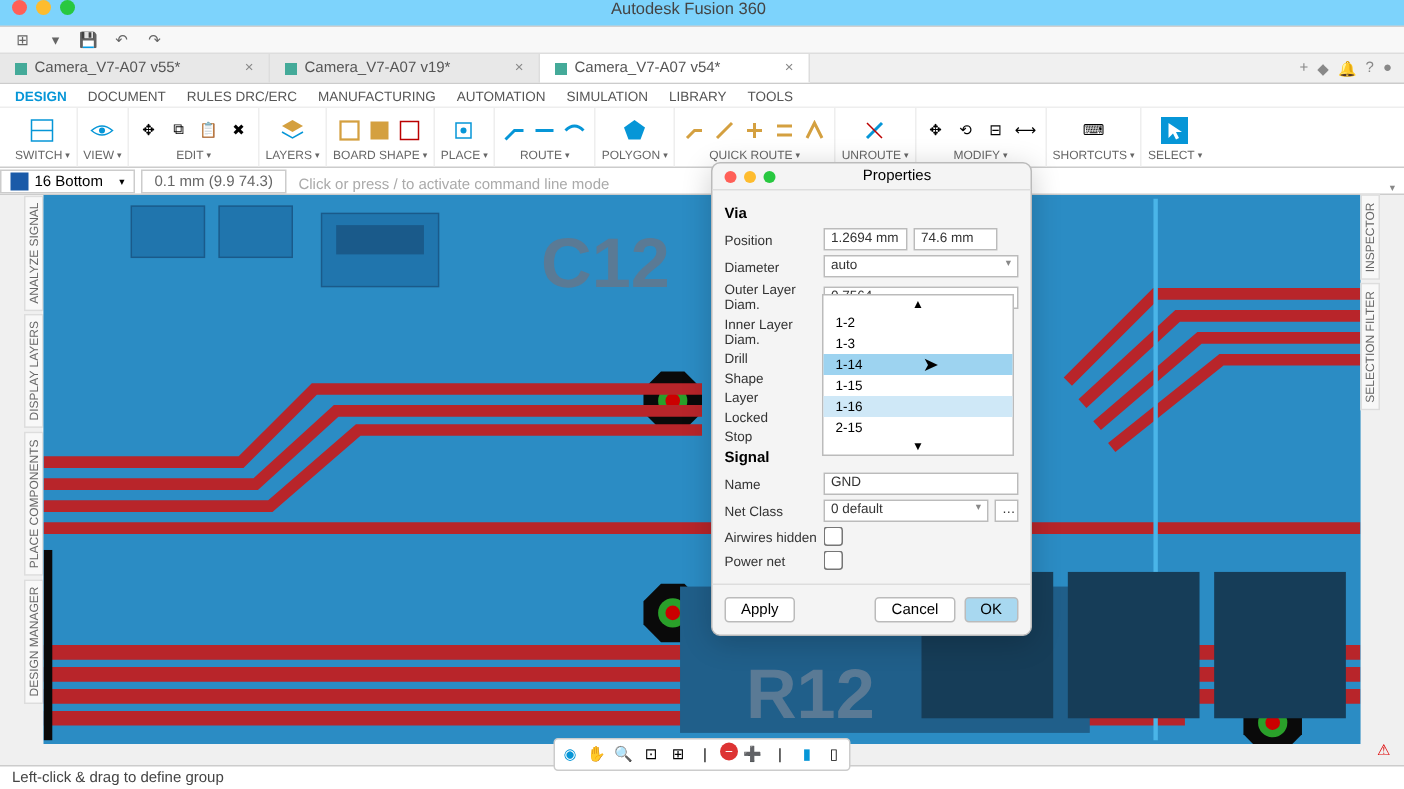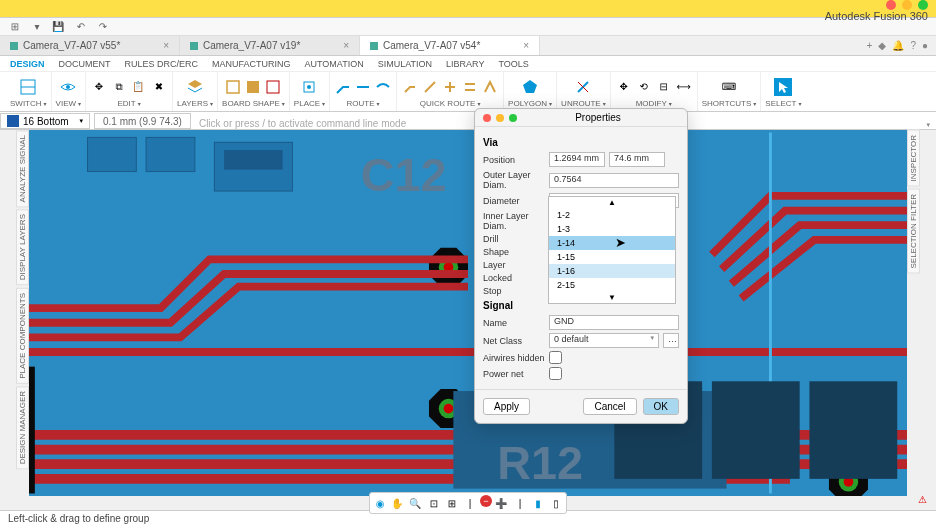--- a/index.html
+++ b/index.html
@@ -1,17 +1,17 @@
 <!DOCTYPE html>
 <html><head>
 <meta charset="utf-8">
 <style>
 * { box-sizing: border-box; margin: 0; padding: 0; }
 body { font-family: -apple-system, Helvetica, Arial, sans-serif; font-size: 10px; background: #f0f0f0; width: 936px; height: 526px; overflow: hidden; position: relative; }
-.titlebar { height: 18px; background: #fde047; display: flex; align-items: flex-end; padding: 0 8px; border-bottom: 1px solid #d0d0d0; flex-direction: column; }
+.titlebar { height: 18px; background: #7dd3fc; display: flex; align-items: flex-start; padding: 0 8px; border-bottom: 1px solid #d0d0d0; }
 .traffic { display: flex; gap: 6px; }
 .dot { width: 10px; height: 10px; border-radius: 50%; }
 .dot.r { background: #ff5f57; } .dot.y { background: #febc2e; } .dot.g { background: #28c840; }
 .title { flex: 1; text-align: center; color: #444; font-size: 11px; font-weight: 500; }
 .title-right { width: 60px; }
 .toolbar-icons { height: 18px; background: #f8f8f8; display: flex; align-items: center; padding: 0 8px; gap: 8px; border-bottom: 1px solid #ddd; }
 .ti { width: 14px; height: 14px; display: flex; align-items: center; justify-content: center; color: #666; }
 .doc-tabs { height: 20px; background: #f0f0f0; display: flex; align-items: stretch; border-bottom: 1px solid #ccc; }
 .doc-tab { display: flex; align-items: center; padding: 0 10px; gap: 5px; min-width: 180px; border-right: 1px solid #ddd; background: #e8e8e8; font-size: 10px; color: #555; }
 .doc-tab.active { background: #fff; }
@@ -212,20 +212,30 @@
       <span class="ricon">
           <svg width="16" height="16" viewBox="0 0 16 16">
             <path d="M2 8 Q8 2 14 8" fill="none" stroke="#0696d7" stroke-width="2"></path>
           </svg>
         </span>
     </div>
     <div class="rgroup-label">ROUTE</div>
   </div>
   <div class="rgroup">
     <div class="rgroup-icons">
+        <span class="ricon">
+          <svg width="18" height="18" viewBox="0 0 18 18">
+            <polygon points="9,2 16,7 13,15 5,15 2,7" fill="#0696d7"></polygon>
+          </svg>
+        </span>
+      </div>
+    <div class="rgroup-label">POLYGON</div>
+  </div>
+  <div class="rgroup">
+    <div class="rgroup-icons">
       <span class="ricon">
           <svg width="14" height="14" viewBox="0 0 14 14">
             <path d="M2 12 L7 7 L12 7" stroke="#d4a040" stroke-width="2" fill="none"></path>
           </svg>
         </span>
       <span class="ricon">
           <svg width="14" height="14" viewBox="0 0 14 14">
             <path d="M2 12 L12 2" stroke="#d4a040" stroke-width="2"></path>
           </svg>
         </span>
@@ -239,30 +249,20 @@
             <path d="M2 4 L12 4 M2 10 L12 10" stroke="#d4a040" stroke-width="2"></path>
           </svg>
         </span>
       <span class="ricon">
           <svg width="14" height="14" viewBox="0 0 14 14">
             <path d="M2 12 L7 2 L12 12" stroke="#d4a040" stroke-width="2" fill="none"></path>
           </svg>
         </span>
     </div>
     <div class="rgroup-label">QUICK ROUTE</div>
-  </div>
-  <div class="rgroup">
-    <div class="rgroup-icons">
-        <span class="ricon">
-          <svg width="18" height="18" viewBox="0 0 18 18">
-            <polygon points="9,2 16,7 13,15 5,15 2,7" fill="#0696d7"></polygon>
-          </svg>
-        </span>
-      </div>
-    <div class="rgroup-label">POLYGON</div>
   </div>
   <div class="rgroup">
     <div class="rgroup-icons">
         <span class="ricon">
           <svg width="18" height="18" viewBox="0 0 18 18">
             <path d="M4 14 L14 4" stroke="#0696d7" stroke-width="2"></path>
             <path d="M4 4 L14 14" stroke="#b00" stroke-width="1"></path>
           </svg>
         </span>
       </div>
@@ -406,26 +406,26 @@
     <div class="t">Properties</div>
   </div>
   <div class="prop-body">
     <div class="prop-section">Via</div>
     <div class="prop-row">
       <div class="prop-label">Position</div>
       <div class="prop-input half">1.2694 mm</div>
       <div class="prop-input half">74.6 mm</div>
     </div>
     <div class="prop-row">
+      <div class="prop-label">Diameter</div>
+      <div class="prop-input sel">auto</div>
+    </div>
+    <div class="prop-row">
       <div class="prop-label">Outer Layer Diam.</div>
       <div class="prop-input">0.7564</div>
-    </div>
-    <div class="prop-row">
-      <div class="prop-label">Diameter</div>
-      <div class="prop-input sel">auto</div>
     </div>
     <div class="prop-row">
       <div class="prop-label">Inner Layer Diam.</div>
     </div>
     <div class="prop-row">
       <div class="prop-label">Drill</div>
     </div>
     <div class="prop-row">
       <div class="prop-label">Shape</div>
     </div>

